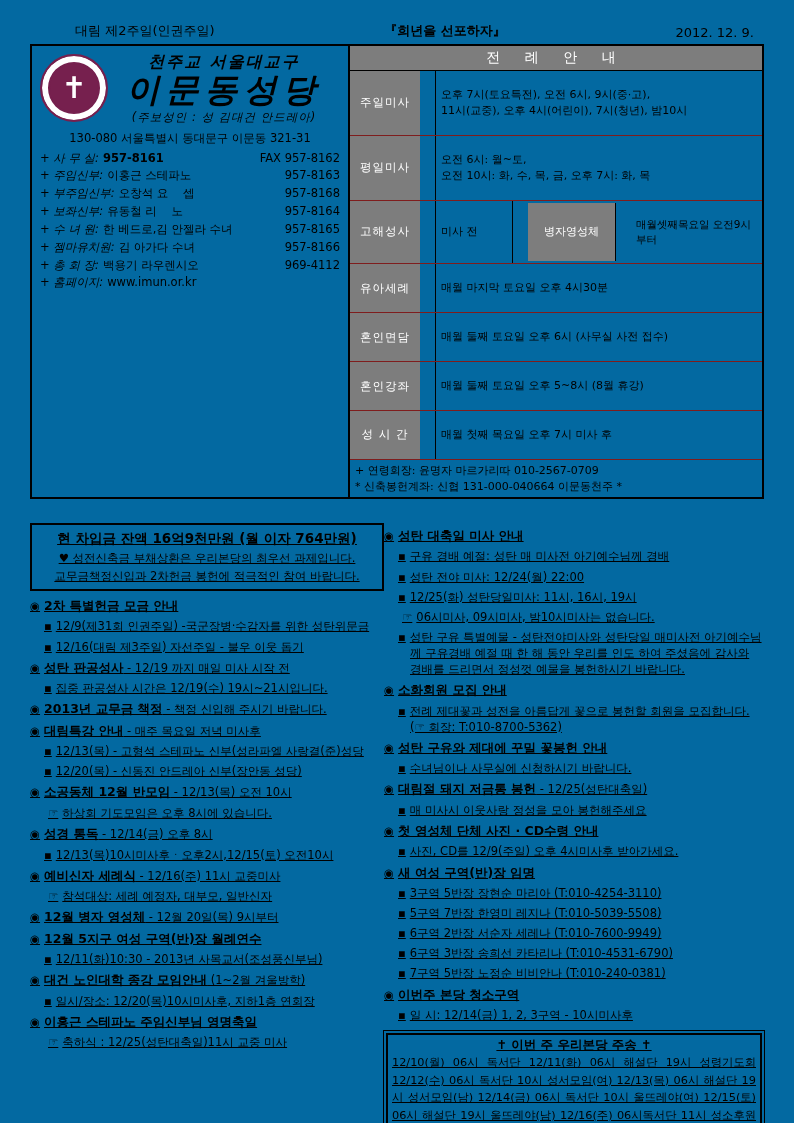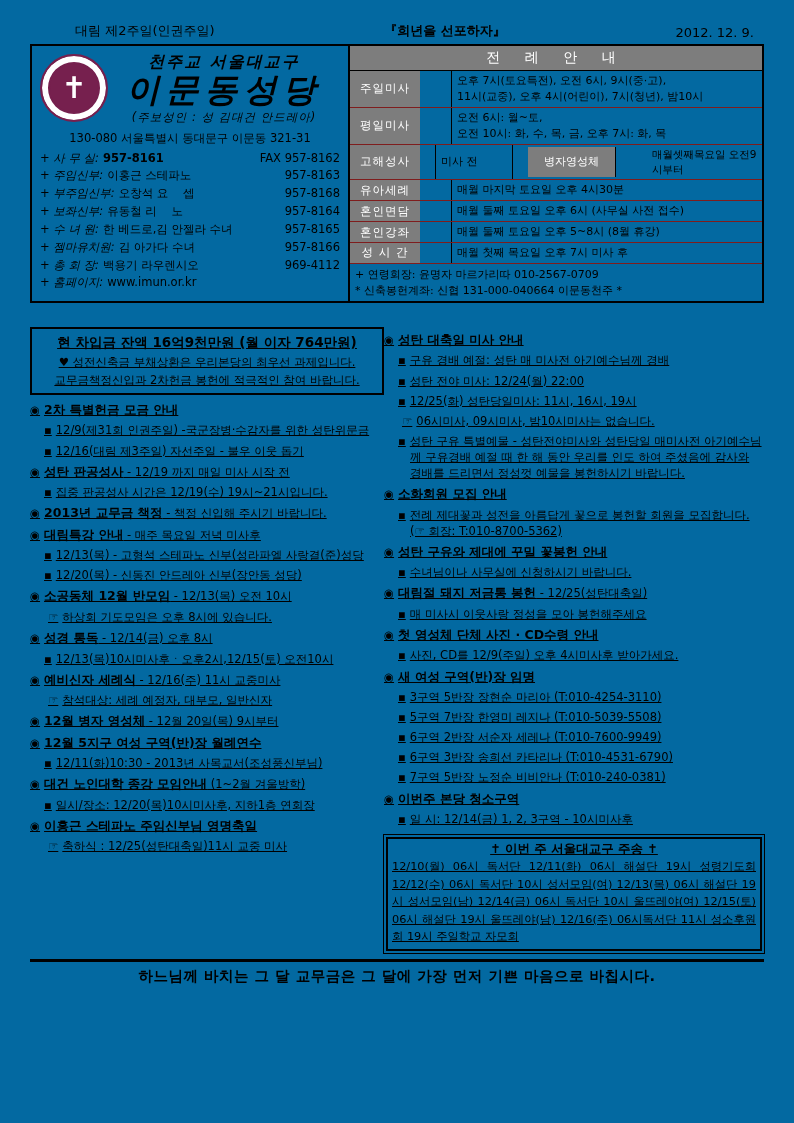--- a/index.html
+++ b/index.html
@@ -25,21 +25,21 @@
   .contact-row .c-label { white-space:pre;font-style:italic; }
   .contact-row .c-value { flex:1; padding-left:4px; white-space:pre; }
   .contact-row .c-phone { text-align:right; white-space:pre; }
   .contact-row:first-child .c-value { font-weight:bold; }
 
   
   .liturgy { flex:1; display:flex; flex-direction:column; font-size:11px; }
   .lt-title { background:#7d7d7d; color:#fff; text-align:center; font-size:14px; letter-spacing:10px; padding:3px 0; border-bottom:1px solid #000; }
   .lt-row { display:flex; border-bottom:1px solid #7f1d1d;gap:15px; }
   .lt-label { width:70px; background:#7d7d7d; color:#fff; display:flex; align-items:center; justify-content:center; font-size:11.5px; letter-spacing:1px; padding:2px 0; text-align:center; flex:0 0 70px; }
-  .lt-cell { flex:1; padding:2px 5px; display:flex; flex-direction:column; justify-content:center; white-space:pre-line; line-height:1.45;margin-left:16px; }
+  .lt-cell { flex:1; padding:16px 5px; display:flex; flex-direction:column; justify-content:center; white-space:pre-line; line-height:1.45; }
   .lt-mini { flex:0 0 78px; display:flex; align-items:center; padding:2px 5px; border-right:1px solid #000; }
   .lt-mini2 { flex:0 0 88px; background:#7d7d7d; color:#fff; display:flex; align-items:center; justify-content:center; border-right:1px solid #000; margin:2px 0; }
   .lt-note { padding:3px 5px 1px 5px; font-size:11px; line-height:1.5; white-space:pre-line; }
 
   
   .hymn-row { display:flex; border:2px solid #000; border-top:none; font-size:12px; }
   .hymn-cell { border-right:1px solid #000; text-align:center; padding:3px 2px; }
   .hymn-cell:last-child { border-right:none; }
 
   
@@ -224,21 +224,21 @@
           <div class="item item-h"><span class="mark">◉</span><b>새 여성 구역(반)장 임명</b></div>
           <div class="item item-b"><span class="mark">▪</span>3구역 5반장 장현순 마리아 (T:010-4254-3110)</div>
           <div class="item item-b"><span class="mark">▪</span>5구역 7반장 한영미 레지나 (T:010-5039-5508)</div>
           <div class="item item-b"><span class="mark">▪</span>6구역 2반장 서순자 세레나 (T:010-7600-9949)</div>
           <div class="item item-b"><span class="mark">▪</span>6구역 3반장 송희선 카타리나 (T:010-4531-6790)</div>
           <div class="item item-b"><span class="mark">▪</span>7구역 5반장 노정순 비비안나 (T:010-240-0381)</div>
           <div class="item item-h"><span class="mark">◉</span><b>이번주 본당 청소구역</b></div>
           <div class="item item-b"><span class="mark">▪</span>일   시: 12/14(금) 1, 2, 3구역 - 10시미사후</div>
         </div>
       <div class="rosary-box">
-        <div class="rosary-title">✝ 이번 주 서울대교구 주송 ✝</div>
+        <div class="rosary-title">✝ 이번 주 우리본당 주송 ✝</div>
         <div class="rosary-body">12/10(월) 06시 독서단 12/11(화) 06시 해설단 19시 성령기도회 12/12(수) 06시 독서단 10시 성서모임(여) 12/13(목) 06시 해설단 19시 성서모임(남) 12/14(금) 06시 독서단 10시 울뜨레야(여) 12/15(토) 06시 해설단 19시 울뜨레야(남) 12/16(주) 06시독서단 11시 성소후원회 19시 주일학교 자모회</div>
       </div>
     </div>
   </div>
 
   <div class="footer">하느님께 바치는 그 달 교무금은 그 달에 가장 먼저 기쁜 마음으로 바칩시다.</div>
 
 </div>
 
 </body></html>

